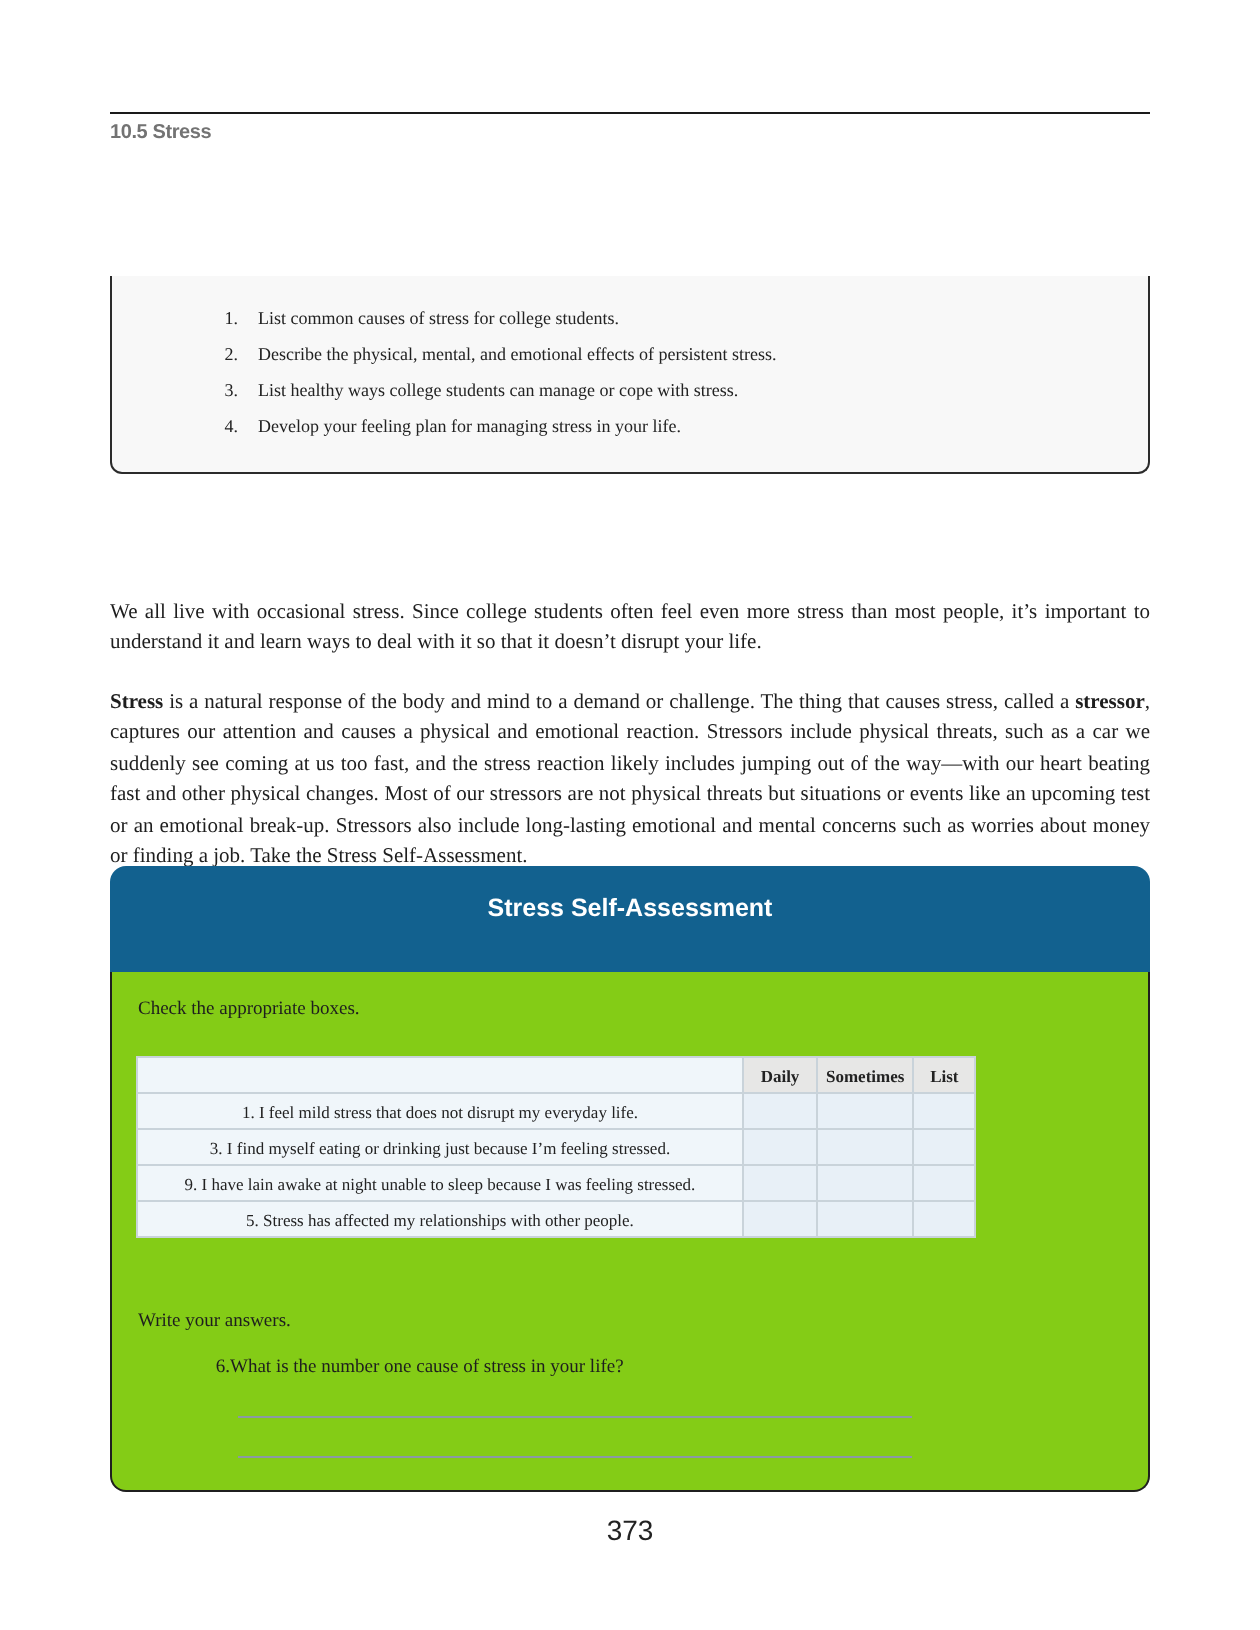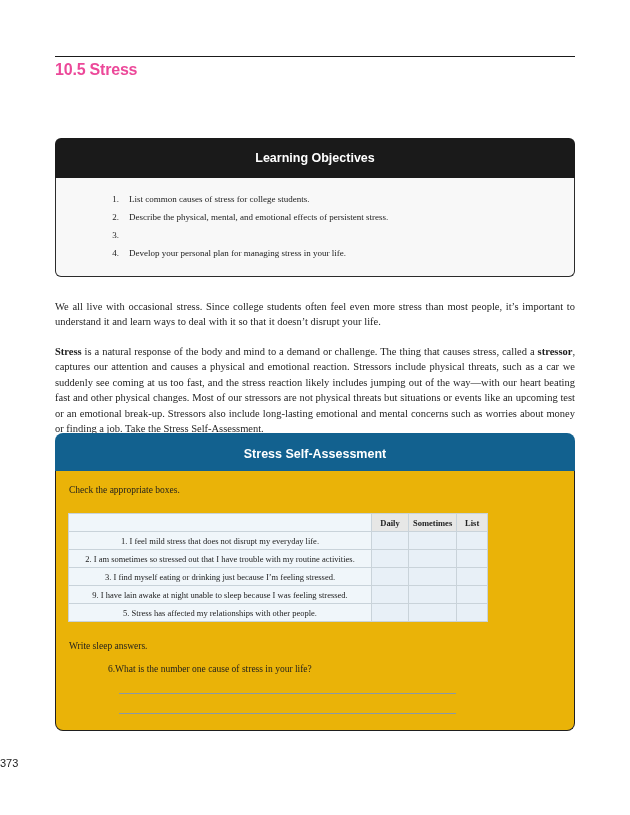--- a/index.html
+++ b/index.html
@@ -18,23 +18,23 @@
     position: absolute;
     left: 55px; top: 56px;
     width: 520px;
     border-top: 1.5px solid #1a1a1a;
   }
   .section-heading {
     position: absolute;
     left: 55px; top: 61px;
     font-family: "Liberation Sans", sans-serif;
     font-weight: bold;
-    font-size: 16px;
+    font-size: 10px;
     letter-spacing: -0.2px;
-    color: #ec4899;
+    color: #737373;
   }
 
   
   .lo-card {
     position: absolute;
     left: 55px; top: 138px;
     width: 520px;
   }
   .lo-header {
     background: #1a1a1a;
@@ -82,31 +82,31 @@
 
   
   .sa-card {
     position: absolute;
     left: 55px; top: 433px;
     width: 520px;
   }
   .sa-header {
     background: #12618f;
     border-radius: 8px 8px 0 0;
-    height: 38px;
+    height: 53px;
     line-height: 42px;
     text-align: center;
     color: #ffffff;
     font-family: "Liberation Sans", sans-serif;
     font-weight: bold;
     font-size: 12.5px;
   }
   .sa-body {
     position: relative;
-    background: #eab308;
+    background: #84cc16;
     border: 1.5px solid #1f1f1f;
     border-top: none;
     border-radius: 0 0 8px 8px;
     height: 260px;
     box-sizing: border-box;
   }
   .sa-check-instruction {
     position: absolute;
     top: 14px; left: 13px;
     font-size: 9.5px;
@@ -165,53 +165,51 @@
     height: 0;
   }
   .answer-line-1 { top: 222px; }
   .answer-line-2 { top: 242px; }
 
   
   .page-number {
     position: absolute;
     top: 757px; left: 0;
     width: 100%;
-    text-align: left;
-    font-family: "Liberation Sans", sans-serif;
-    font-size: 11px;
+    text-align: center;
+    font-family: "Liberation Sans", sans-serif;
+    font-size: 14px;
     color: #222;
   }
 </style>
 </head>
 <body>
 
 <div class="page">
 
   <div class="top-rule"></div>
   <div class="section-heading">10.5 Stress</div>
 
   <div class="lo-card">
-    <div class="lo-header">
-      <span>Learning Objectives</span>
-    </div>
     <div class="lo-body">
       <div class="lo-item">
         <span class="lo-num">1.</span>
         <span class="lo-text">List common causes of stress for college students.</span>
       </div>
       <div class="lo-item">
         <span class="lo-num">2.</span>
         <span class="lo-text">Describe the physical, mental, and emotional effects of persistent stress.</span>
       </div>
       <div class="lo-item">
         <span class="lo-num">3.</span>
+        <span class="lo-text">List healthy ways college students can manage or cope with stress.</span>
       </div>
       <div class="lo-item">
         <span class="lo-num">4.</span>
-        <span class="lo-text">Develop your personal plan for managing stress in your life.</span>
+        <span class="lo-text">Develop your feeling plan for managing stress in your life.</span>
       </div>
     </div>
   </div>
 
   <p class="para para-1">We all live with occasional stress. Since college students often feel even more stress than most people, it’s important to understand it and learn ways to deal with it so that it doesn’t disrupt your life.</p>
   <p class="para para-2"><span class="bold-term">Stress</span><span> is a natural response of the body and mind to a demand or challenge. The thing that causes stress, called a </span><span class="bold-term">stressor</span><span>, captures our attention and causes a physical and emotional reaction. Stressors include physical threats, such as a car we suddenly see coming at us too fast, and the stress reaction likely includes jumping out of the way—with our heart beating fast and other physical changes. Most of our stressors are not physical threats but situations or events like an upcoming test or an emotional break-up. Stressors also include long-lasting emotional and mental concerns such as worries about money or finding a job. Take the Stress Self-Assessment.</span></p>
 
   <div class="sa-card">
     <div class="sa-header">
       <span>Stress Self-Assessment</span>
@@ -227,47 +225,41 @@
           <th class="chk chk-some">Sometimes</th>
           <th class="chk chk-never">List</th>
         </tr>
         <tr>
           <td class="q-cell">1. I feel mild stress that does not disrupt my everyday life.</td>
           <td class="chk"></td>
           <td class="chk chk-some"></td>
           <td class="chk chk-never"></td>
         </tr>
         <tr>
-          <td class="q-cell">2. I am sometimes so stressed out that I have trouble with my routine activities.</td>
-          <td class="chk"></td>
-          <td class="chk chk-some"></td>
-          <td class="chk chk-never"></td>
-        </tr>
-        <tr>
           <td class="q-cell">3. I find myself eating or drinking just because I’m feeling stressed.</td>
           <td class="chk"></td>
           <td class="chk chk-some"></td>
           <td class="chk chk-never"></td>
         </tr>
         <tr>
           <td class="q-cell">9. I have lain awake at night unable to sleep because I was feeling stressed.</td>
           <td class="chk"></td>
           <td class="chk chk-some"></td>
           <td class="chk chk-never"></td>
         </tr>
         <tr>
           <td class="q-cell">5. Stress has affected my relationships with other people.</td>
           <td class="chk"></td>
           <td class="chk chk-some"></td>
           <td class="chk chk-never"></td>
         </tr>
       </tbody>
         </table>
 
-      <div class="sa-write-instruction">Write sleep answers.</div>
+      <div class="sa-write-instruction">Write your answers.</div>
 
       <div class="sa-q6">
         <span class="sa-q6-num">6.</span>
         <span class="sa-q6-text">What is the number one cause of stress in your life?</span>
       </div>
 
       <div class="answer-line answer-line-1"></div>
       <div class="answer-line answer-line-2"></div>
     </div>
   </div>

